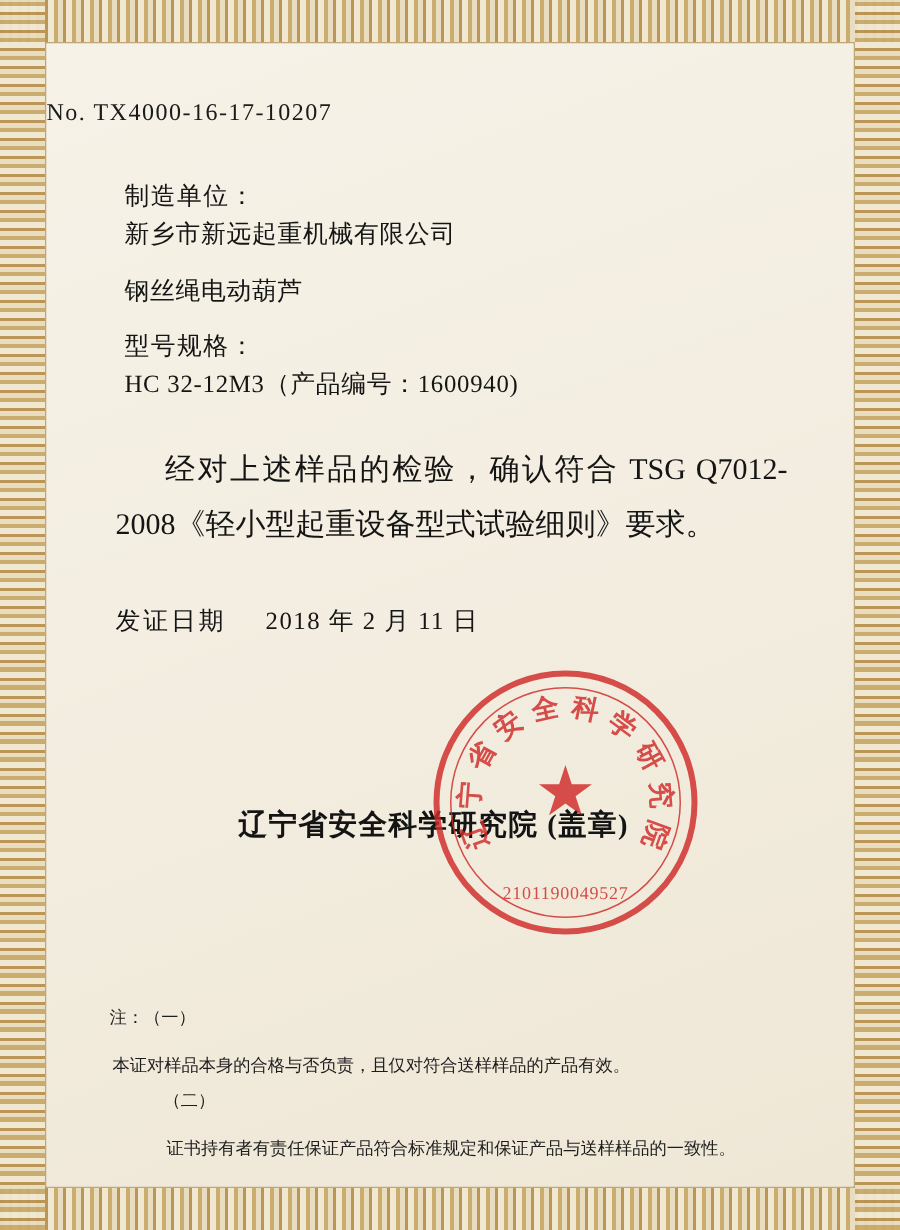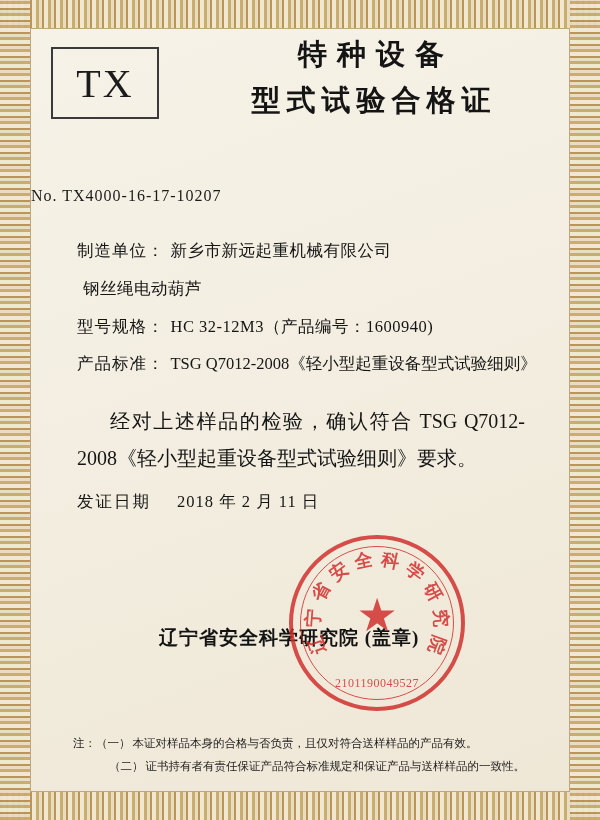--- a/index.html
+++ b/index.html
@@ -123,20 +123,21 @@
     padding-left: 46px;
     padding-right: 30px;
   }
   .field-row {
     display: flex;
     align-items: baseline;
     margin-bottom: 13px;
     font-size: 16.5px;
     color: #151515;
     line-height: 1.5;
+    flex-direction: column;
   }
   .field-label {
     white-space: nowrap;
     letter-spacing: 1px;
   }
   .field-value {
     margin-left: 6px;
     letter-spacing: 0.5px;
   }
   .field-row.standard .field-value {
@@ -148,21 +149,21 @@
     padding-left: 46px;
     padding-right: 44px;
     font-size: 20px;
     line-height: 1.85;
     color: #151515;
     text-align: justify;
     text-indent: 33px;
   }
 
   #issue-row {
-    margin-top: 14px;
+    margin-top: 34px;
     padding-left: 46px;
     font-size: 16.5px;
     color: #151515;
     display: flex;
     align-items: baseline;
   }
   #issue-label { letter-spacing: 2px; }
   #issue-date { margin-left: 26px; letter-spacing: 1px; }
 
   
@@ -236,64 +237,52 @@
     right: 28px;
     bottom: 12px;
     font-size: 11.5px;
     color: #1d1d1d;
     line-height: 1.75;
   }
   .note-line {
     display: flex;
     align-items: flex-start;
     margin-bottom: 3px;
+    flex-direction: column;
   }
   .note-marker { white-space: nowrap; }
-  .note-text { margin-left: 2px; }
+  .note-text { margin-left: 2px; margin-top: 12px; }
 </style>
 </head>
 <body>
 
 <div id="certificate">
 
   <div class="border-band" id="band-top"></div>
   <div class="border-band" id="band-bottom"></div>
   <div class="border-band vertical" id="band-left"></div>
   <div class="border-band vertical" id="band-right"></div>
   <div class="border-inner-line"></div>
 
   <div id="paper">
 
-    <div id="header">
-      <div id="tx-box">
-        <span id="tx-text">TX</span>
-      </div>
-      <div id="title-block">
-        <div id="title-line-1">特种设备</div>
-        <div id="title-line-2">型式试验合格证</div>
-      </div>
-    </div>
 
     <div id="serial-row">No. TX4000-16-17-10207</div>
 
     <div id="fields">
       <div class="field-row">
         <span class="field-label">制造单位：</span>
         <span class="field-value">新乡市新远起重机械有限公司</span>
       </div>
       <div class="field-row">
         <span class="field-value">钢丝绳电动葫芦</span>
       </div>
       <div class="field-row">
         <span class="field-label">型号规格：</span>
         <span class="field-value">HC 32-12M3（产品编号：1600940)</span>
-      </div>
-      <div class="field-row standard">
-        <span class="field-label">产品标准：</span>
-        <span class="field-value">TSG Q7012-2008《轻小型起重设备型式试验细则》</span>
       </div>
     </div>
 
     <div id="conclusion">经对上述样品的检验，确认符合 TSG Q7012-2008《轻小型起重设备型式试验细则》要求。</div>
 
     <div id="issue-row">
       <span id="issue-label">发证日期</span>
       <span id="issue-date">2018 年 2 月 11 日</span>
     </div>
 

